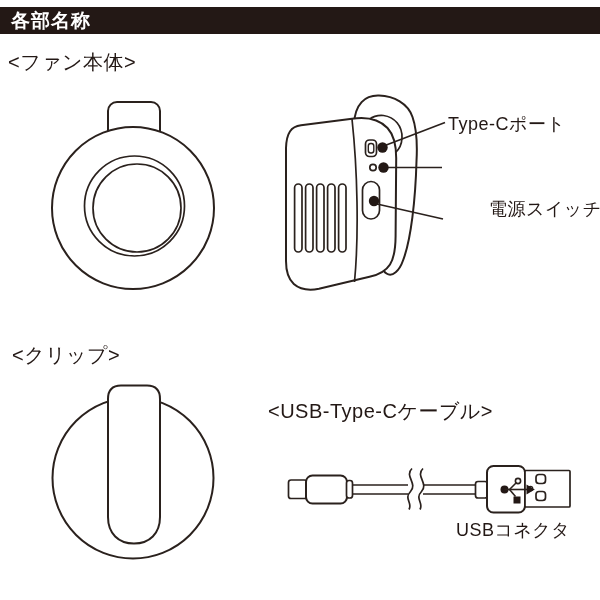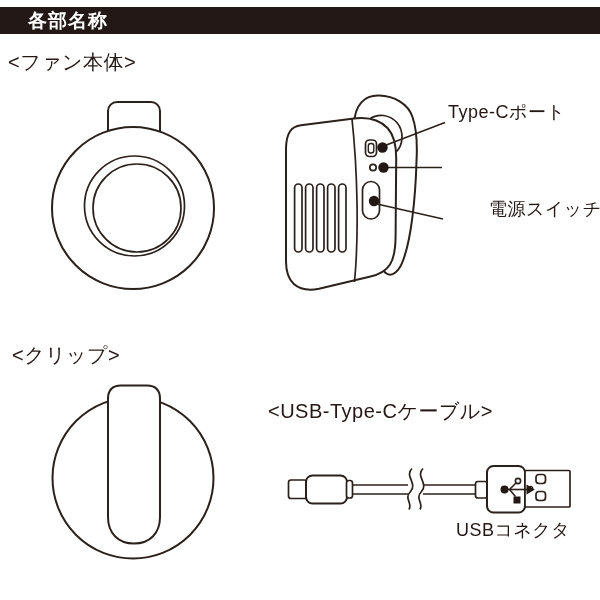--- a/index.html
+++ b/index.html
@@ -21,41 +21,41 @@
   }
   .header-bar{
     position:absolute;left:0;top:7px;width:600px;height:27px;
     background:var(--header-bg);
   }
   .header-bar .title{
     display:block;
     color:var(--header-fg);
     font-size:19px;font-weight:700;
     line-height:27px;
-    padding-left:28px;
+    padding-left:11px;
     letter-spacing:1px;
   }
   .section-label{
     position:absolute;
     font-size:20px;font-weight:400;
     color:var(--ink);
     white-space:nowrap;
     letter-spacing:0.5px;
   }
   .sec-fan{left:8px;top:49px;}
   .sec-clip{left:12px;top:342px;text-align:center;}
   .sec-cable{left:268px;top:398px;}
   .callout-label{
     position:absolute;
     font-size:18px;font-weight:500;
     color:var(--ink);
     white-space:nowrap;
     letter-spacing:0.5px;
   }
-  .lbl-typec{left:448px;top:100px;}
+  .lbl-typec{left:448px;top:112px;}
   .lbl-led{left:448px;top:157px;}
   .lbl-power{left:446px;top:197px;margin-left:43px;}
   .lbl-usbc-conn{left:275px;top:439px;}
   .lbl-usb-conn{left:456px;top:518px;}
   svg.art{position:absolute;left:0;top:0;}
   .ln-thin{fill:none;stroke:var(--line);stroke-width:1.7;}
   .wh{fill:#ffffff;stroke:var(--line);stroke-width:2;}
   .wh-thin{fill:#ffffff;stroke:var(--line);stroke-width:1.7;}
   .dot{fill:var(--ink);stroke:none;}
   .blk{fill:var(--ink);stroke:none;}

